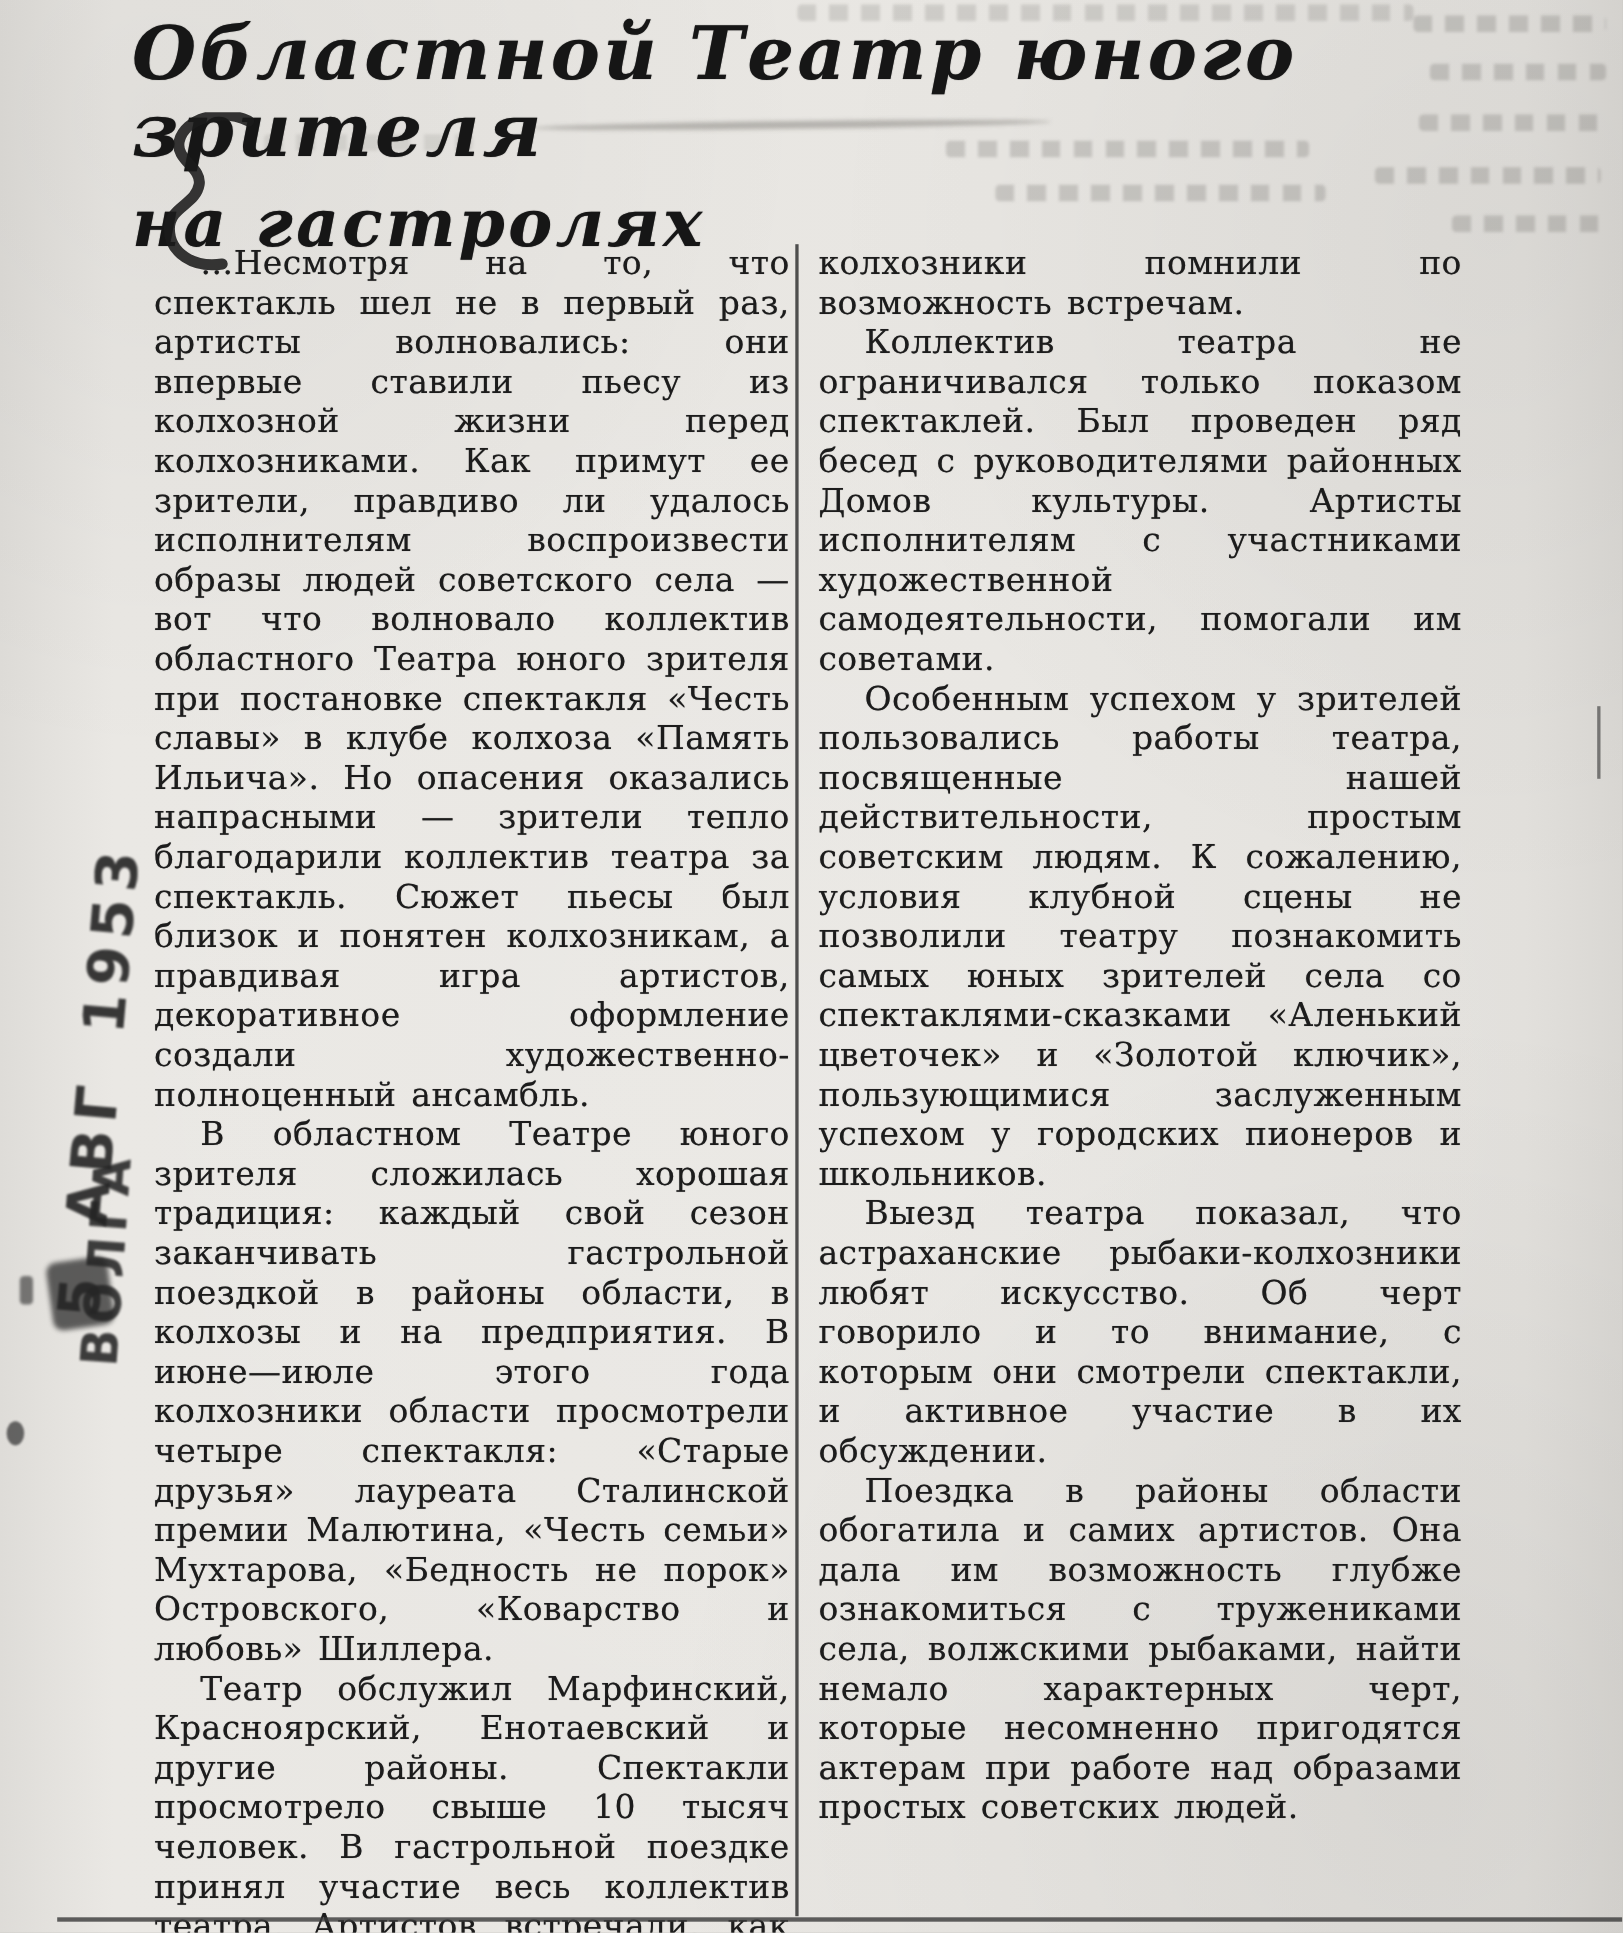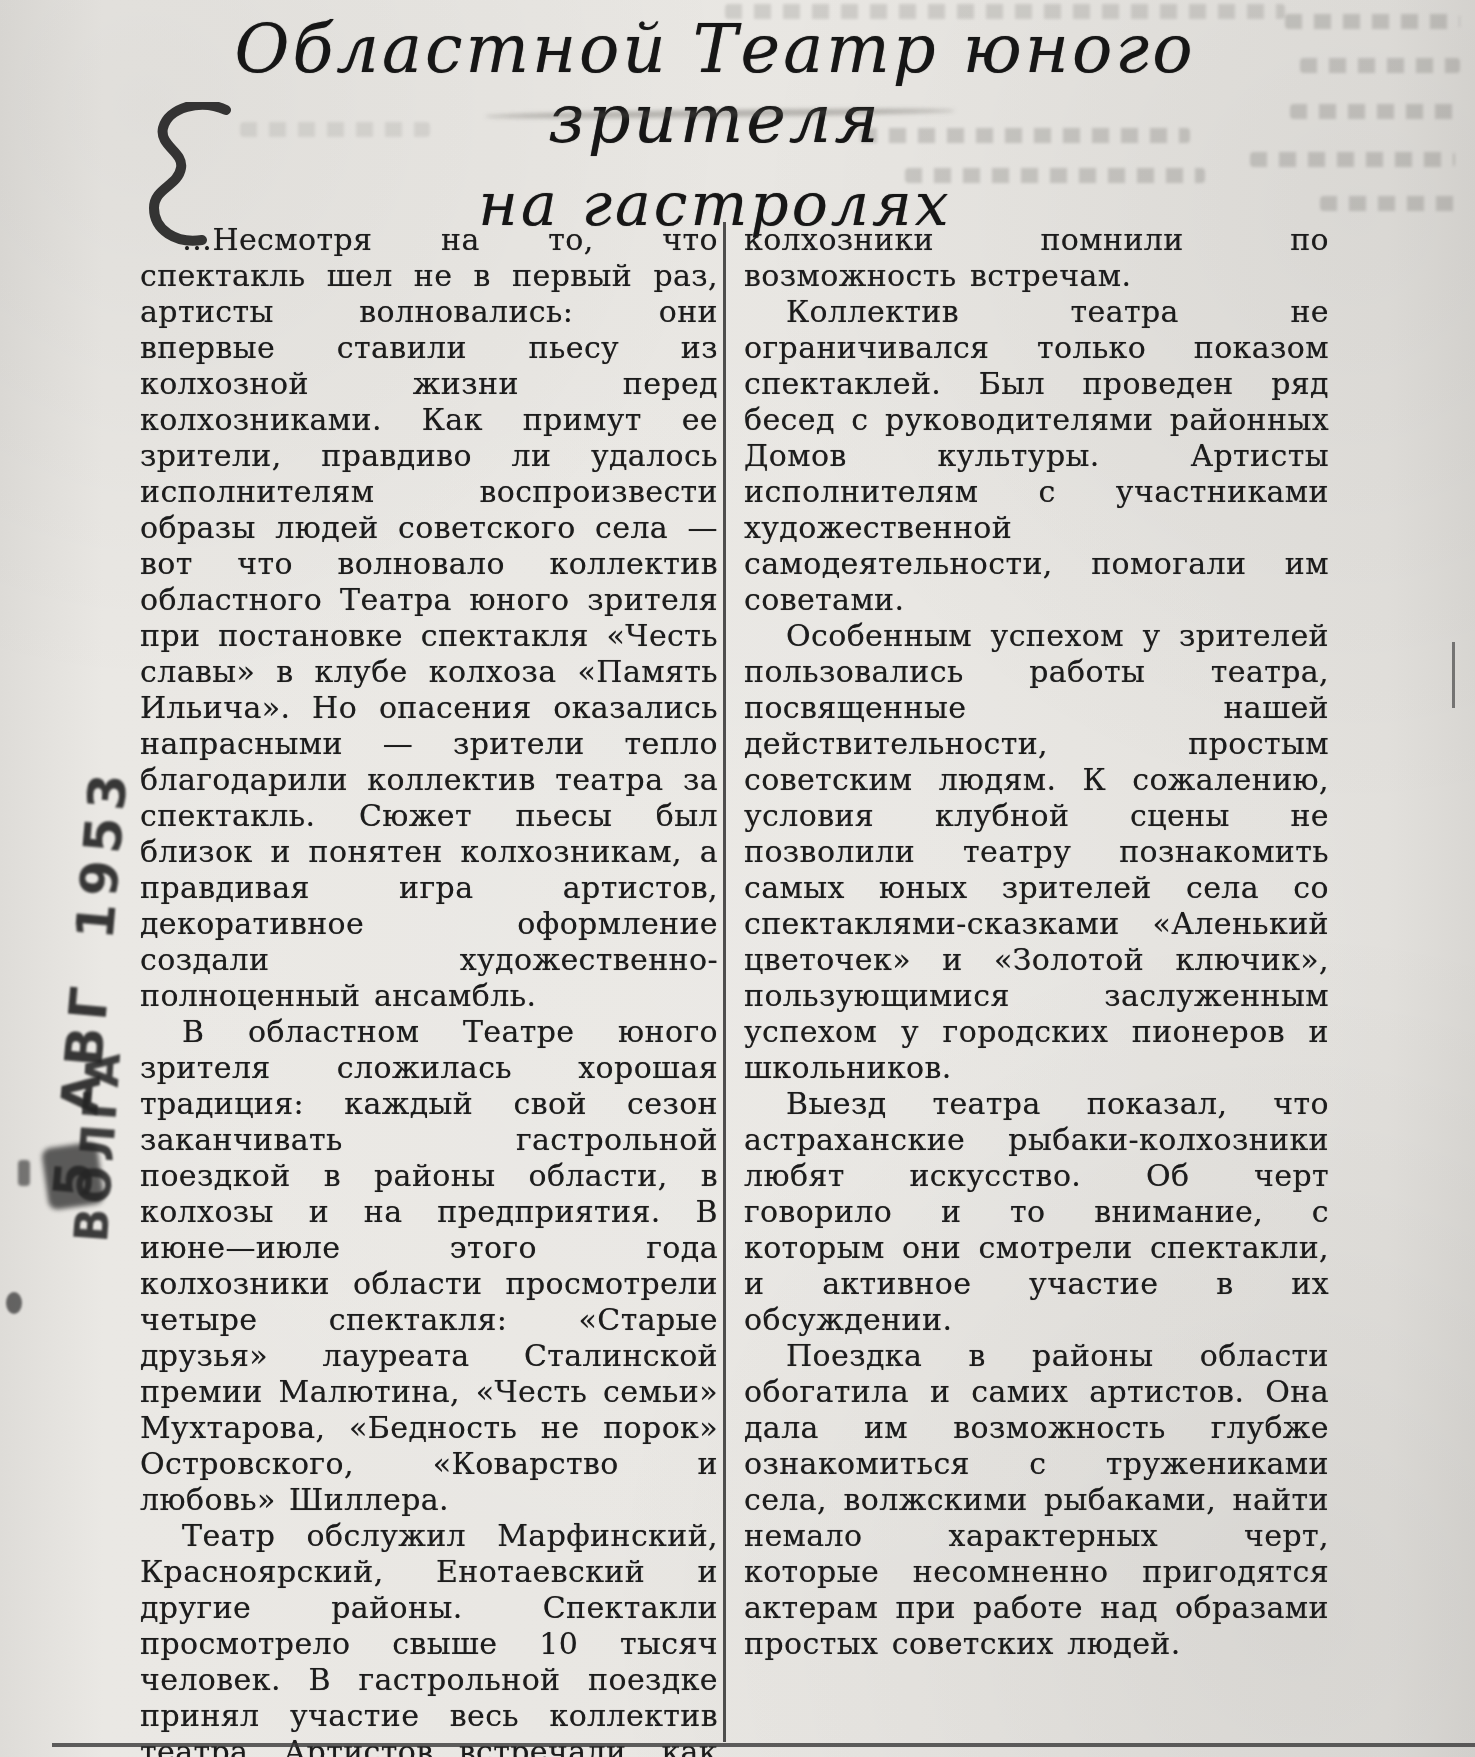--- a/index.html
+++ b/index.html
@@ -13,21 +13,21 @@
     background:
       radial-gradient(circle at 10% 6%, rgba(0,0,0,.045), transparent 28%),
       radial-gradient(circle at 92% 12%, rgba(0,0,0,.04), transparent 30%),
       radial-gradient(circle at 50% 55%, rgba(255,255,255,.10), transparent 60%),
       radial-gradient(circle at 88% 92%, rgba(0,0,0,.05), transparent 34%),
       linear-gradient(90deg,#dedcd8 0%,#eae8e4 7%,#e8e6e2 62%,#e2e0dc 94%,#d9d7d3 100%);
   }
   
   .headline{
     position:absolute;left:120px;top:14px;width:1190px;margin:0;
-    text-align:center;font-weight:normal;font-style:italic;
+    font-weight:bold;font-style:italic;
     font-family:"DejaVu Serif", serif;color:#161616;
   }
   .hl1{display:block;font-size:67px;letter-spacing:3px;line-height:1.05;
        text-shadow:0 0 1px rgba(20,20,20,.6);}
   .hl2{display:block;font-size:60px;letter-spacing:3px;margin-top:14px;
        text-shadow:0 0 1px rgba(20,20,20,.6);}
   .hl-underline{
     position:absolute;left:485px;top:110px;width:470px;height:7px;
     background:rgba(95,92,88,.38);border-radius:50%;
     filter:blur(2px);transform:rotate(-.7deg);

